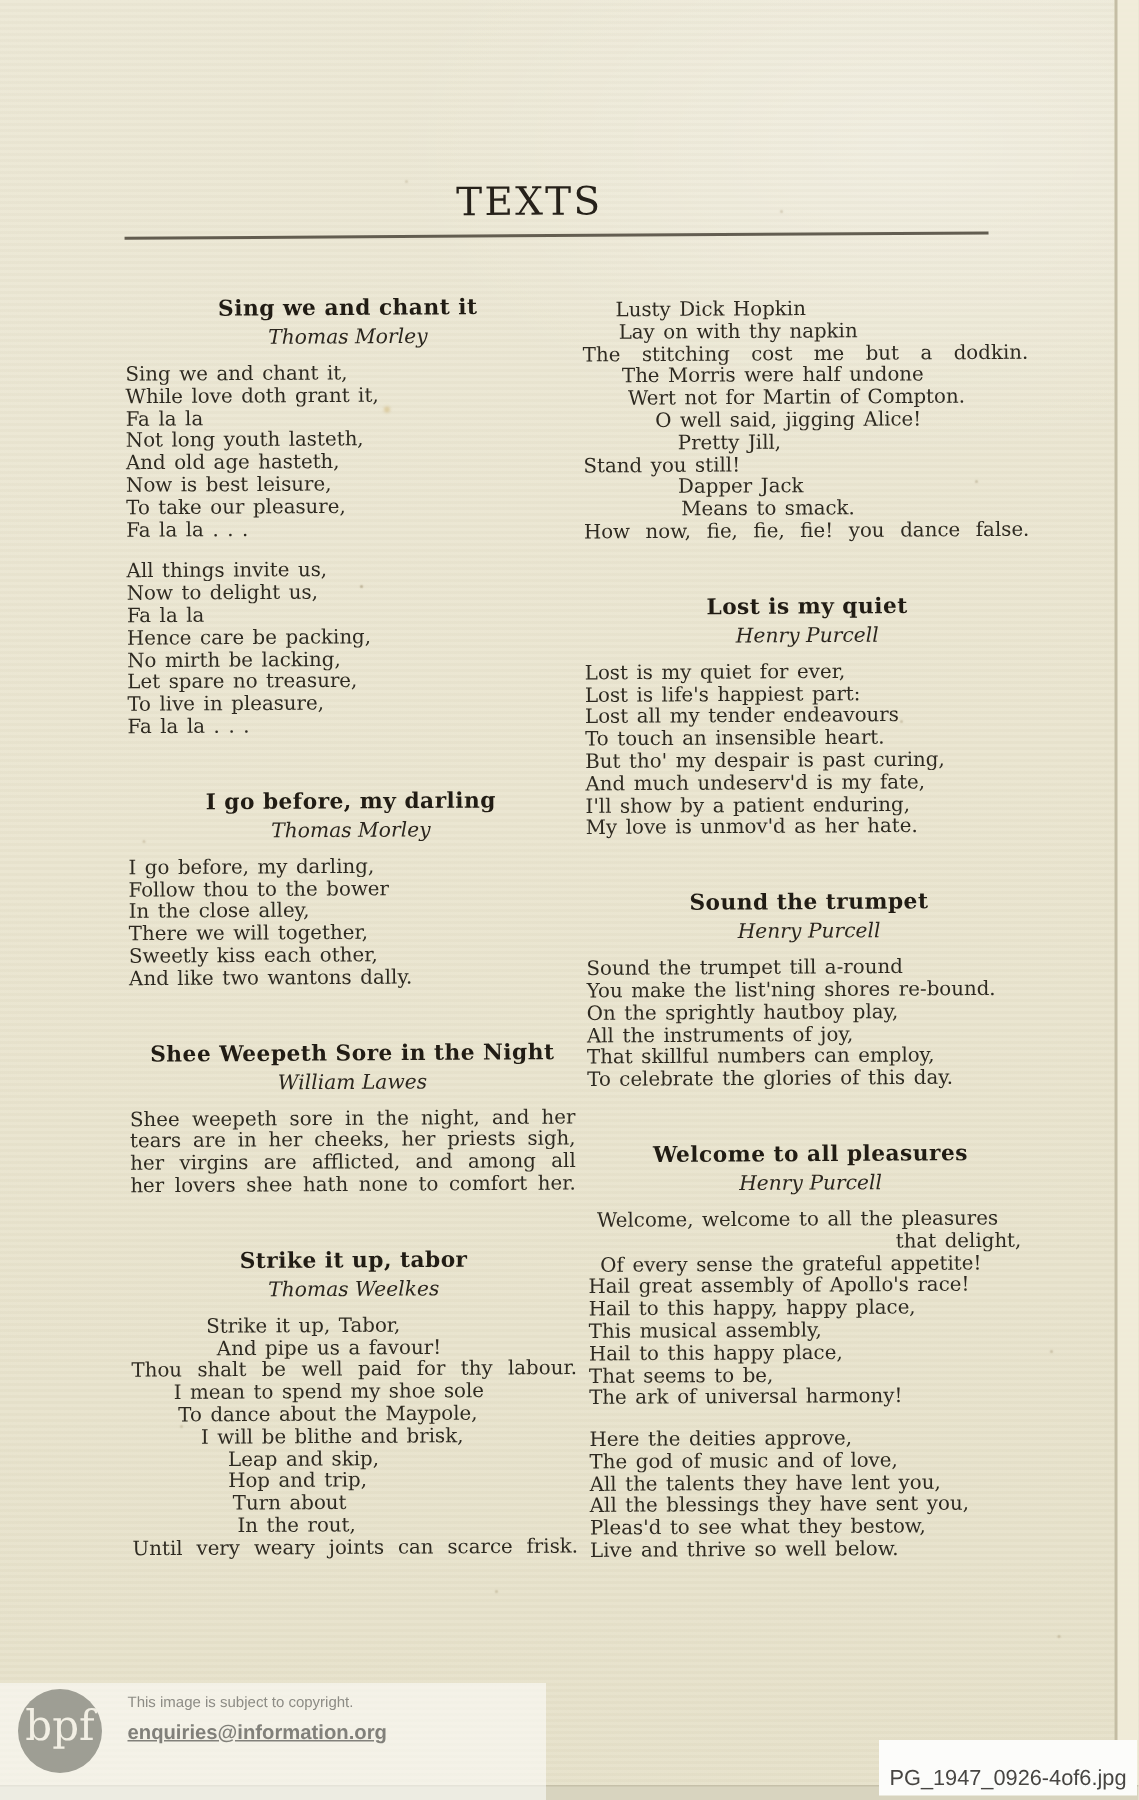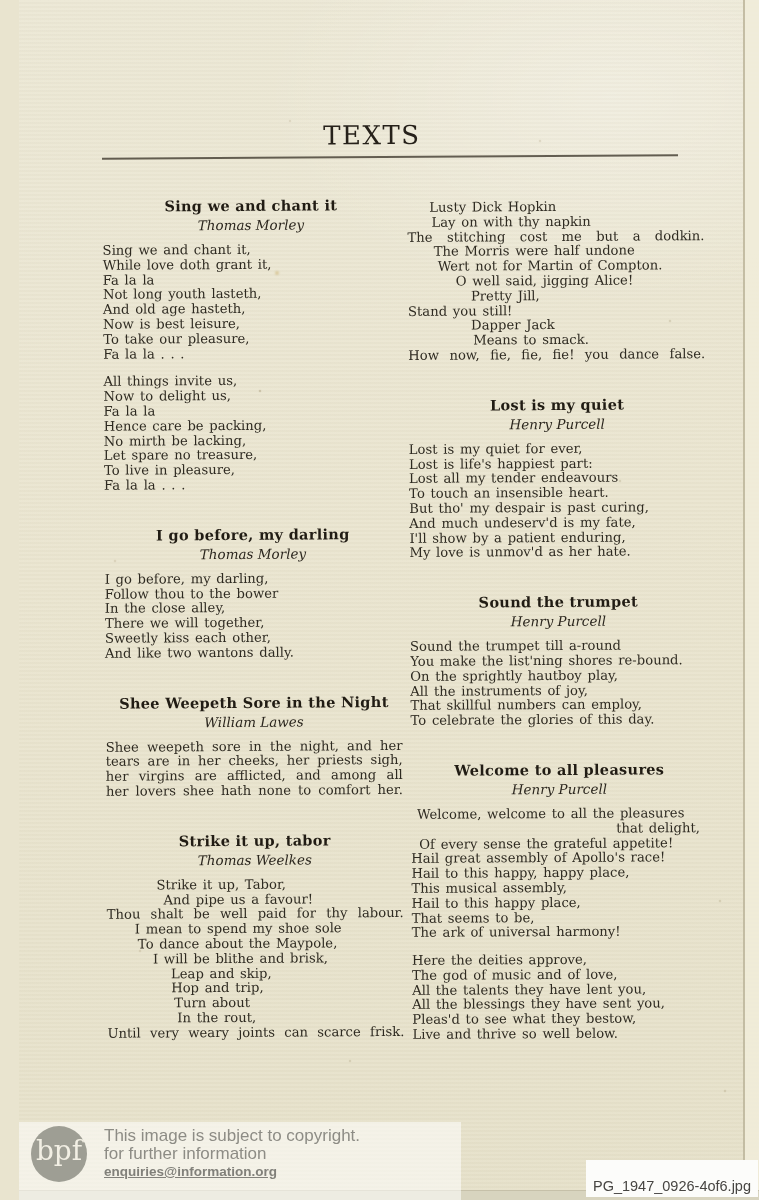--- a/index.html
+++ b/index.html
@@ -6,21 +6,20 @@
   body{
     width:759px;height:1200px;overflow:hidden;position:relative;
     font-family:"DejaVu Serif","Liberation Serif",serif;
     background:#e9e4cf;
   }
   .page{
     position:absolute;inset:0;
     background:
       radial-gradient(ellipse 500px 300px at 80% 8%, rgba(255,255,255,.28), rgba(255,255,255,0) 70%),
       linear-gradient(173deg,#ece8d6 0%,#eae5d0 45%,#e6e1ca 100%);
-    margin-left: 19px;
   }
   
   .page::before{
     content:"";position:absolute;inset:0;pointer-events:none;
     background:repeating-linear-gradient(to bottom, rgba(255,255,255,.035) 0 2px, rgba(120,110,80,.028) 2px 4px);
   }
   
   .page::after{
     content:"";position:absolute;top:0;left:0;width:2px;height:2px;border-radius:50%;pointer-events:none;
     box-shadow:
@@ -67,34 +66,34 @@
     margin:0 0 10px 0;line-height:16px;
   }
   .stanza + .stanza{margin-top:13px;}
   .line{
     font-size:13.2px;line-height:14.8px;color:#2e2a21;
     word-spacing:1.5px;white-space:nowrap;
   }
   .line.j{white-space:normal;text-align:justify;text-align-last:justify;}
   
   .footer{
-    position:absolute;left:0;top:1122px;width:442px;height:78px;
+    position:absolute;left:0;top:1122px;width:364px;height:78px;
     background:rgba(255,255,255,.55);z-index:3;
     font-family:"Liberation Sans","DejaVu Sans",sans-serif;
   }
   .logo-circle{
     position:absolute;left:12px;top:4px;width:56px;height:56px;border-radius:50%;
     background:#9e9e94;display:flex;align-items:center;justify-content:center;
   }
   .logo-circle span{
     font-family:"DejaVu Serif",serif;font-size:28px;color:#f2efe4;line-height:1;
     padding-bottom:6px;
   }
   .footer-lines{position:absolute;left:85px;top:5px;}
-  .footer-line{font-size:17px;color:#8d8c85;line-height:17.5px;}
+  .footer-line{font-size:10px;color:#8d8c85;line-height:17.5px;}
   .email{
     display:inline-block;margin-top:2px;font-size:13.5px;font-weight:700;
     color:#81807a;text-decoration:underline;cursor:pointer;
   }
   .filename{
     position:absolute;right:1px;bottom:3px;z-index:4;
     background:#fcfcfa;color:#474542;padding:18px 7px 3px 7px;
     font-family:"Liberation Sans","DejaVu Sans",sans-serif;font-size:14.5px;
   }
 </style>
@@ -242,19 +241,18 @@
         </div>
     </div>
   </div>
 
   <div class="footer">
     <div class="logo-circle">
       <span>bpf</span>
     </div>
     <div class="footer-lines">
       <div class="footer-line">This image is subject to copyright.</div>
-      <div class="footer-line">for further information</div>
       <a class="email">enquiries@information.org</a>
     </div>
   </div>
 
   <div class="filename">PG_1947_0926-4of6.jpg</div>
 </div>
 
 </body></html>

